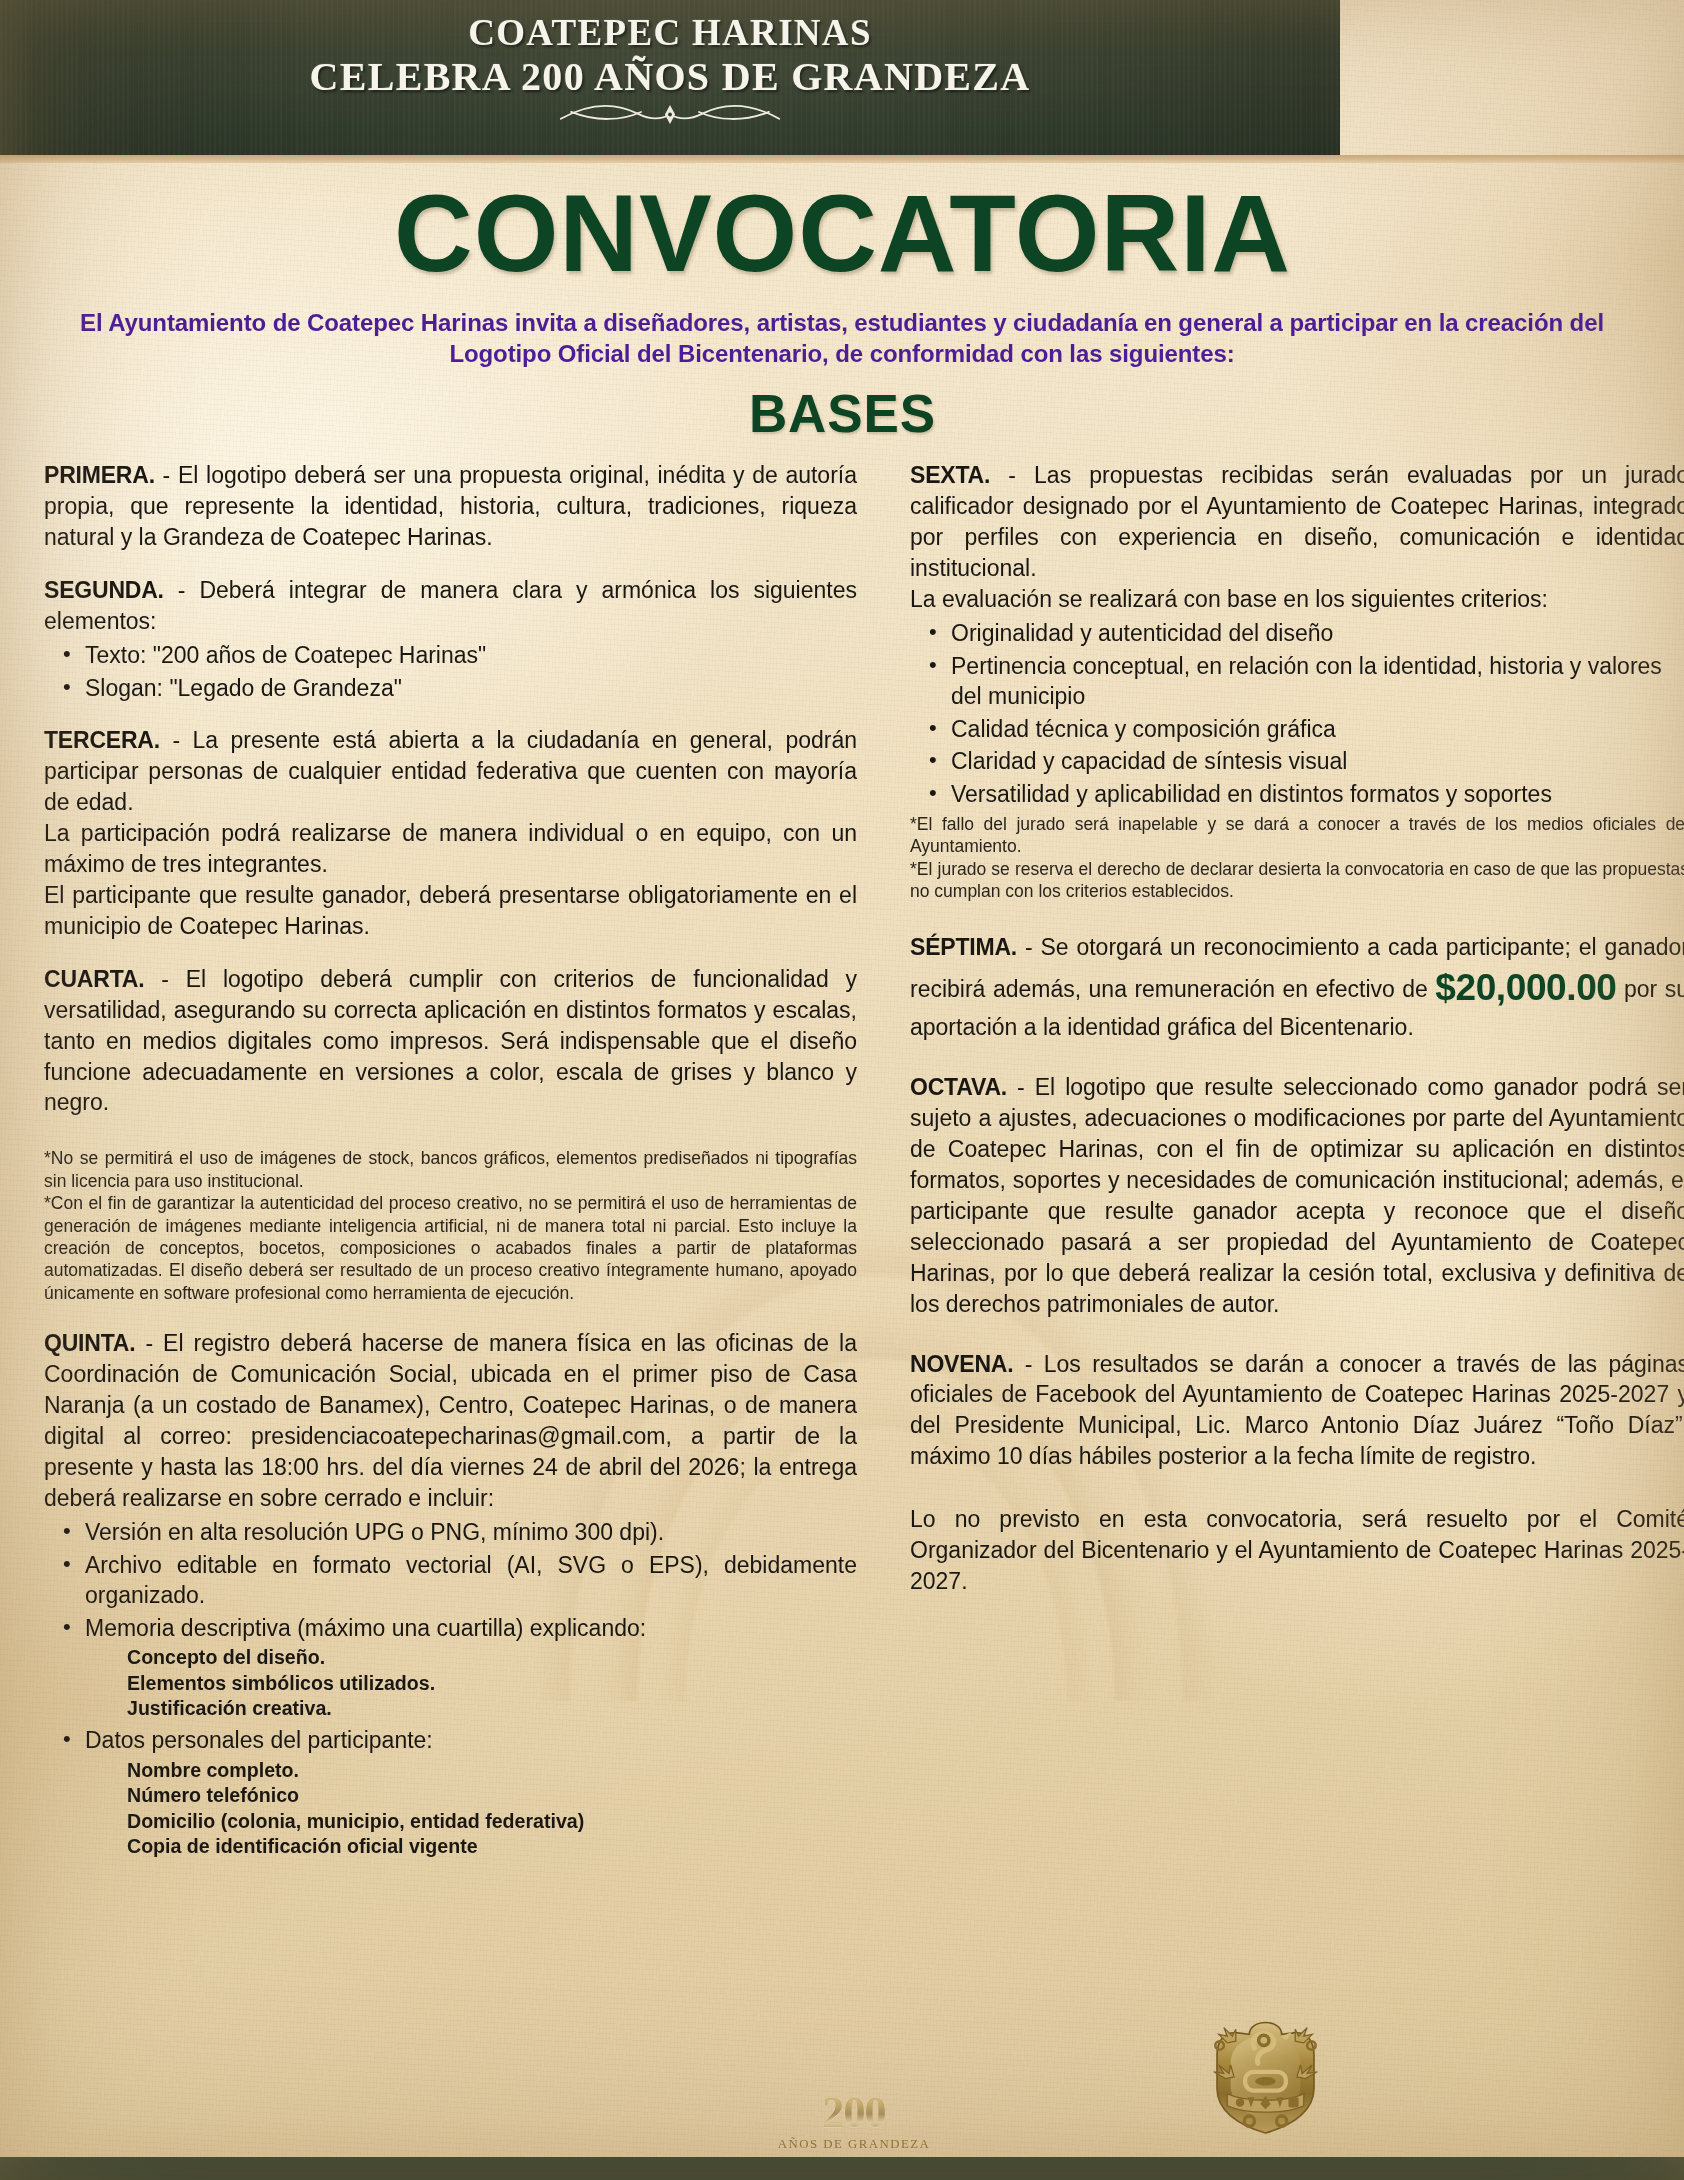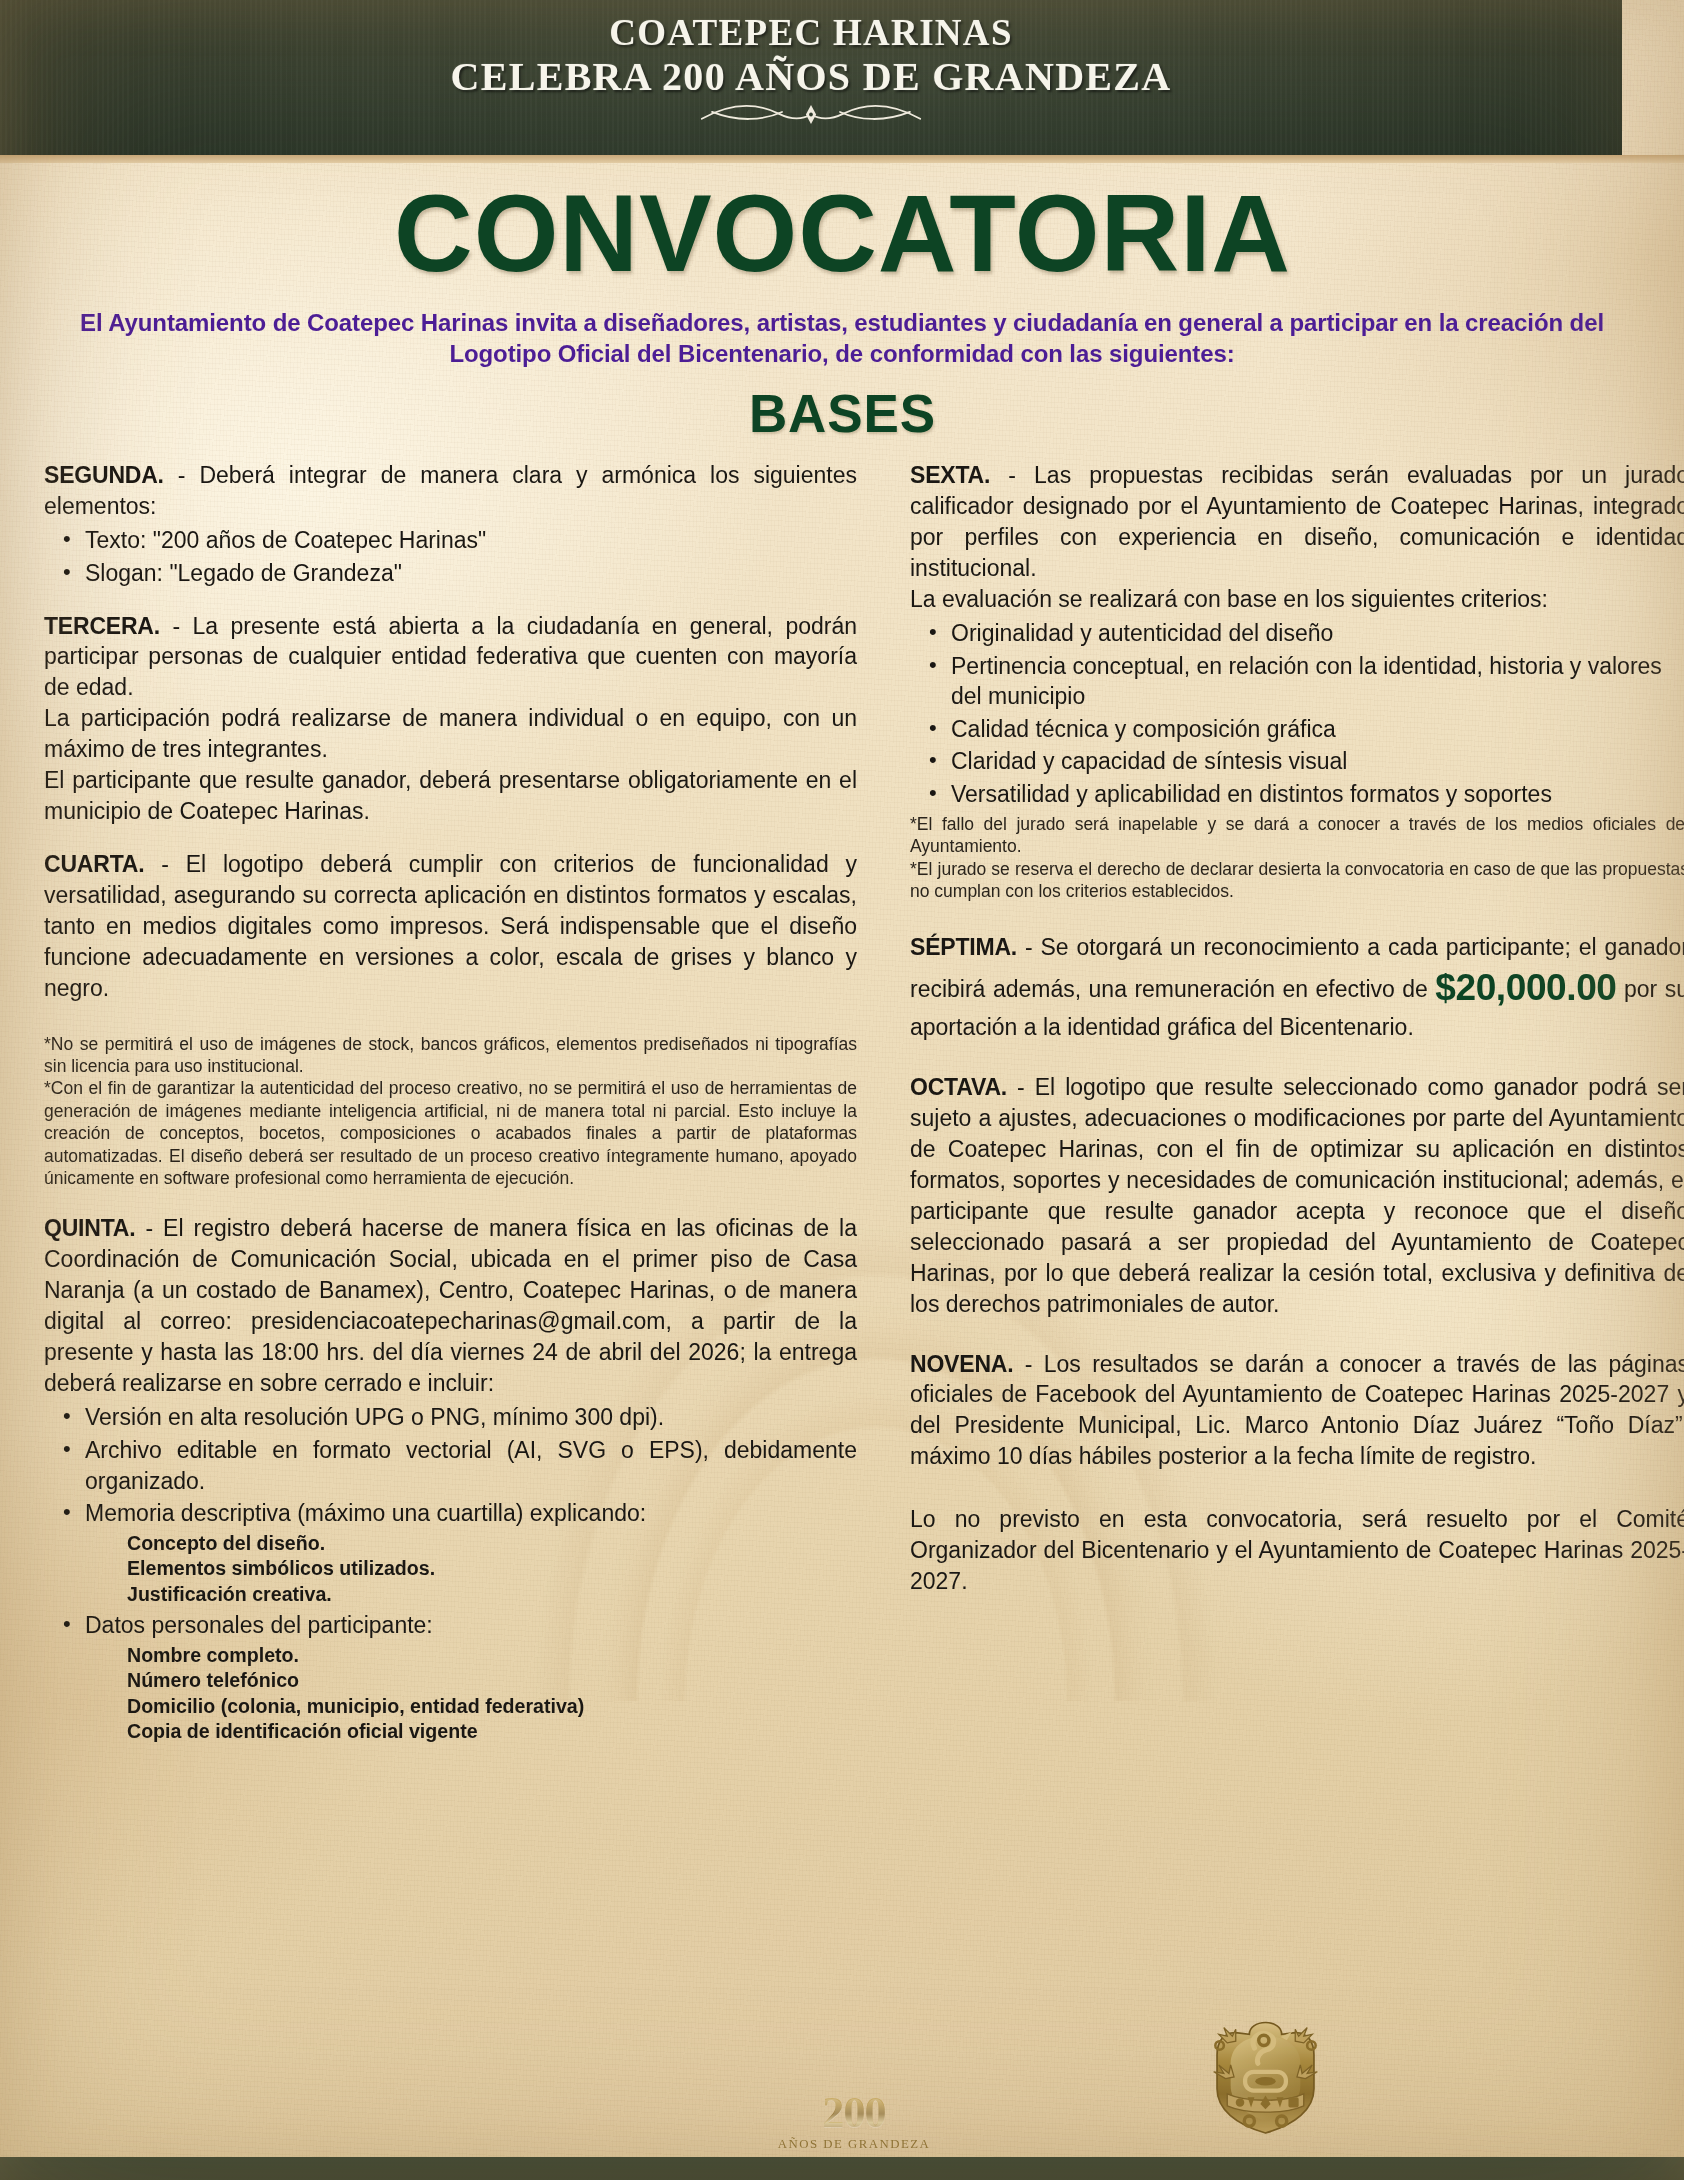--- a/index.html
+++ b/index.html
@@ -55,21 +55,21 @@
     position: absolute; inset: 0;
     box-shadow: inset 0 0 153px 34px rgba(160,125,78,0.26),
                 inset 0 0 51px 6.8px rgba(180,148,100,0.18);
     pointer-events: none;
   }
 
   
   #header {
     position: absolute;
     left: 0; top: 0;
-    width: 1622px; height: 155px;
+    width: 1340px; height: 155px;
     background:
       radial-gradient(ellipse 70% 120% at 50% 40%, #3a4536 0%, #313c2e 45%, #293326 80%, #232c21 100%);
     overflow: hidden;
   }
   #header::after {
     content: "";
     position: absolute; inset: 0;
     background: repeating-linear-gradient(90deg, rgba(255,255,255,0.018) 0px, rgba(255,255,255,0.018) 1.7px, rgba(0,0,0,0.02) 1.7px, rgba(0,0,0,0.02) 5.1px);
   }
   .hdr-line {
@@ -275,20 +275,21 @@
   </div>
 </div>
 <div id="hdr-strip"></div>
 
 <div id="title">CONVOCATORIA</div>
 <div id="subtitle">El Ayuntamiento de Coatepec Harinas invita a diseñadores, artistas, estudiantes y ciudadanía en general a participar en la creación del Logotipo Oficial del Bicentenario, de conformidad con las siguientes:</div>
 <div id="bases">BASES</div>
 
 <div class="col" id="col-left">
 
+  <p class="p"><span class="lead">PRIMERA.</span><span> - El logotipo deberá ser una propuesta original, inédita y de autoría propia, que represente la identidad, historia, cultura, tradiciones, riqueza natural y la Grandeza de Coatepec Harinas.</span></p>
 
   <p class="p tight"><span class="lead">SEGUNDA.</span><span> - Deberá integrar de manera clara y armónica los siguientes elementos:</span></p>
   <ul class="bul">
     <li>Texto: "200 años de Coatepec Harinas"</li>
     <li>Slogan: "Legado de Grandeza"</li>
   </ul>
 
   <p class="p nospace"><span class="lead">TERCERA.</span><span> - La presente está abierta a la ciudadanía en general, podrán participar personas de cualquier entidad federativa que cuenten con mayoría de edad.</span></p>
   <p class="p nospace">La participación podrá realizarse de manera individual o en equipo, con un máximo de tres integrantes.</p>
   <p class="p">El participante que resulte ganador, deberá presentarse obligatoriamente en el municipio de Coatepec Harinas.</p>

